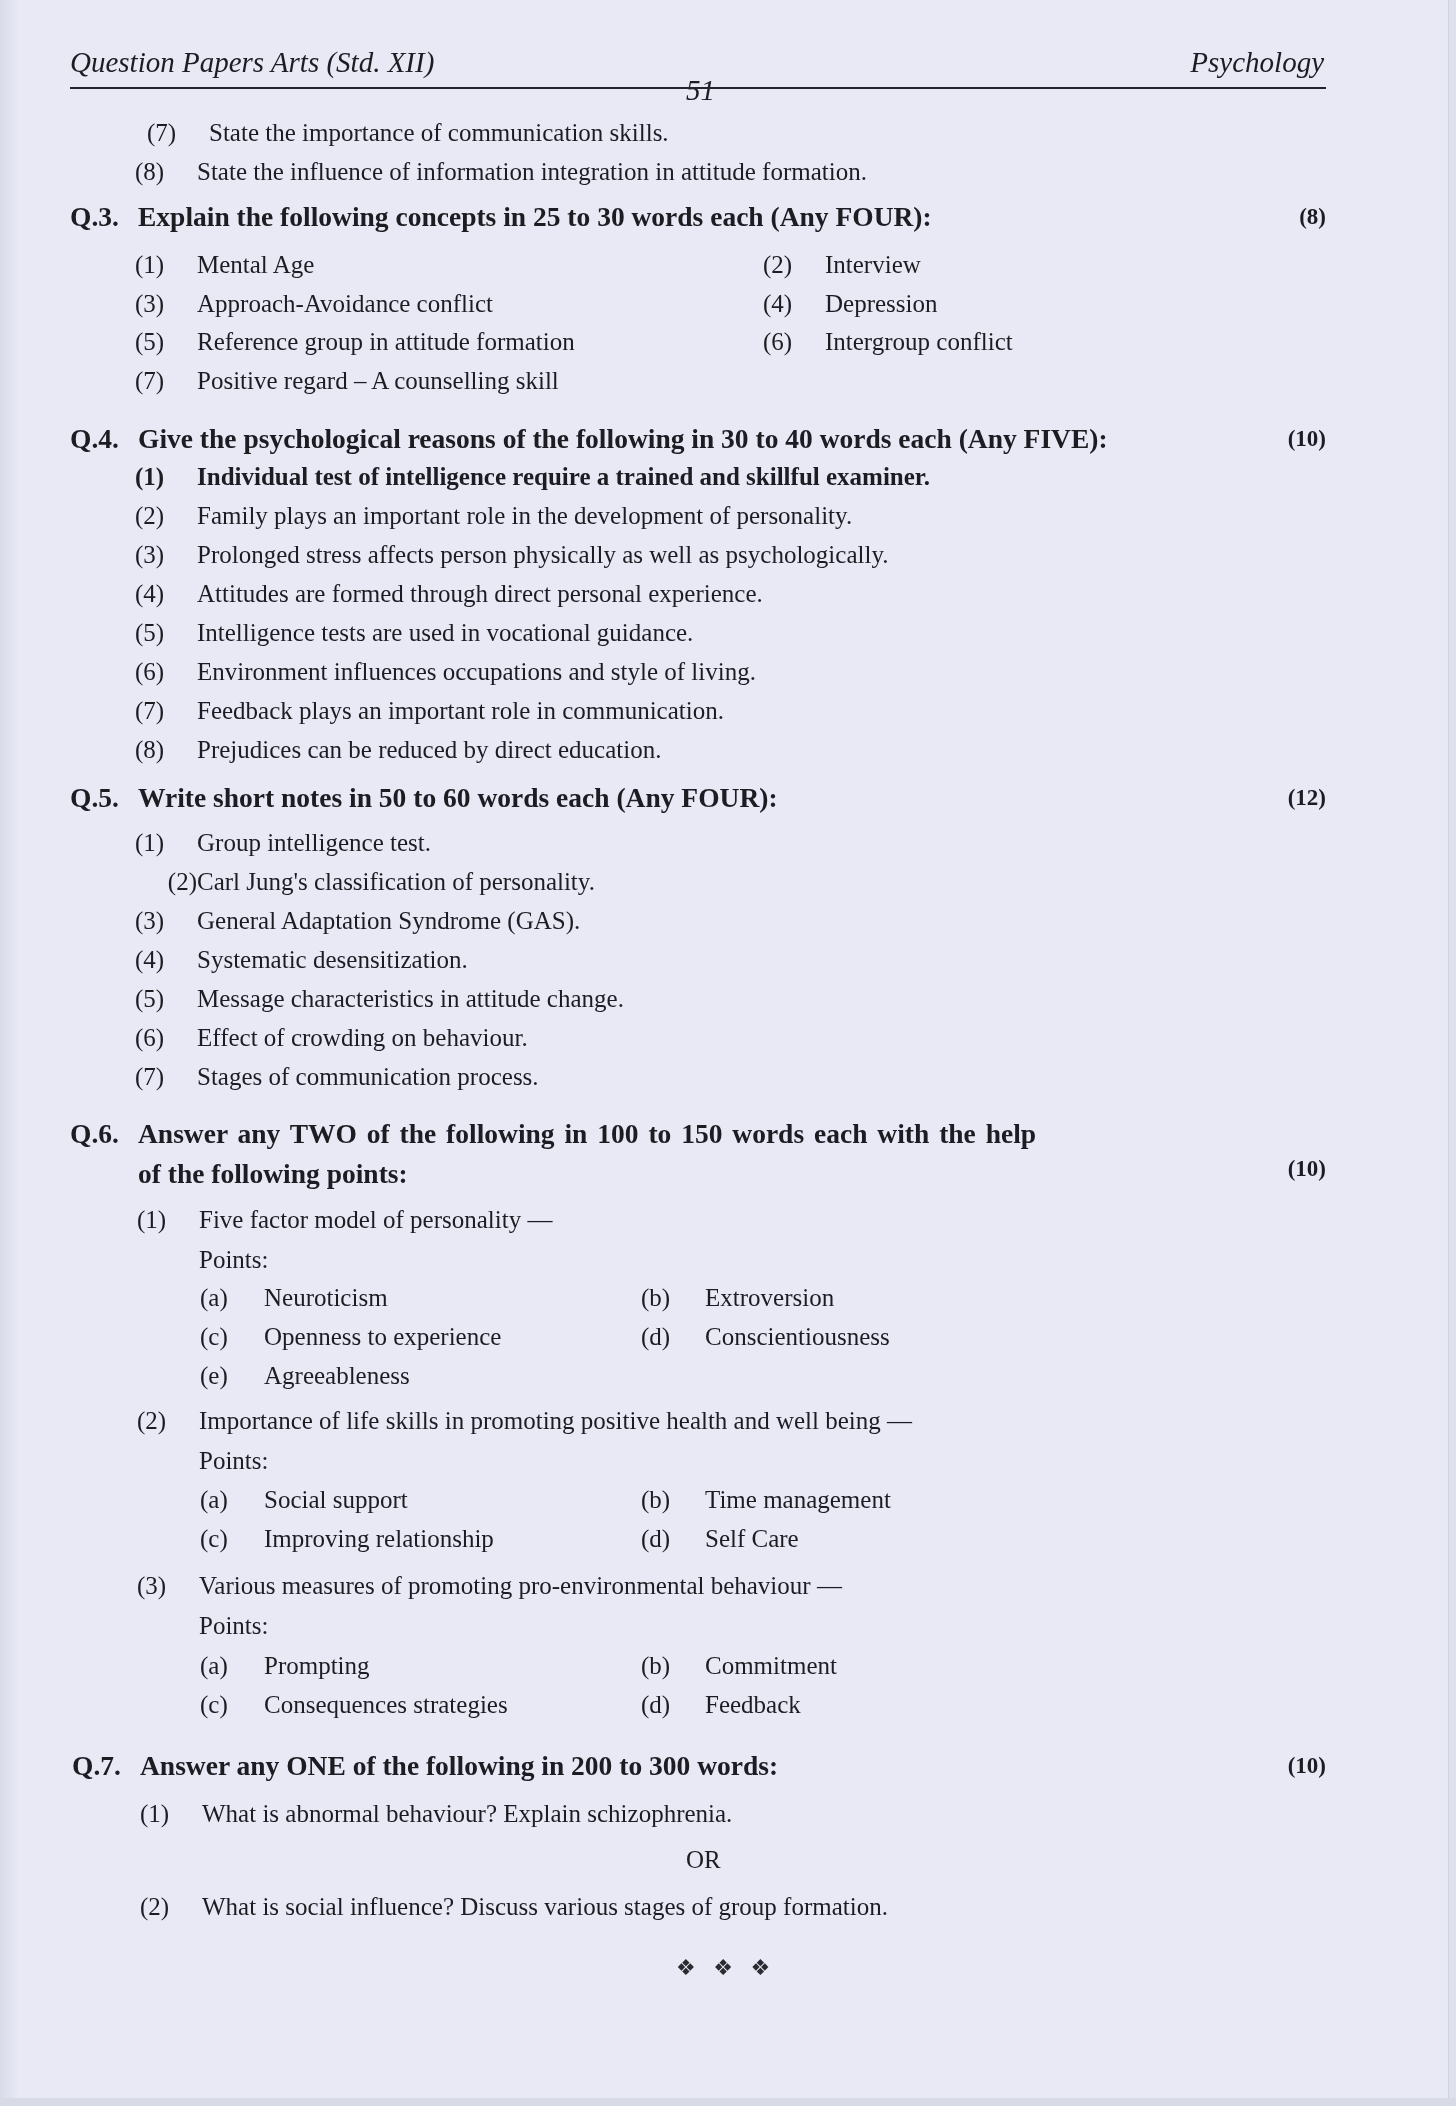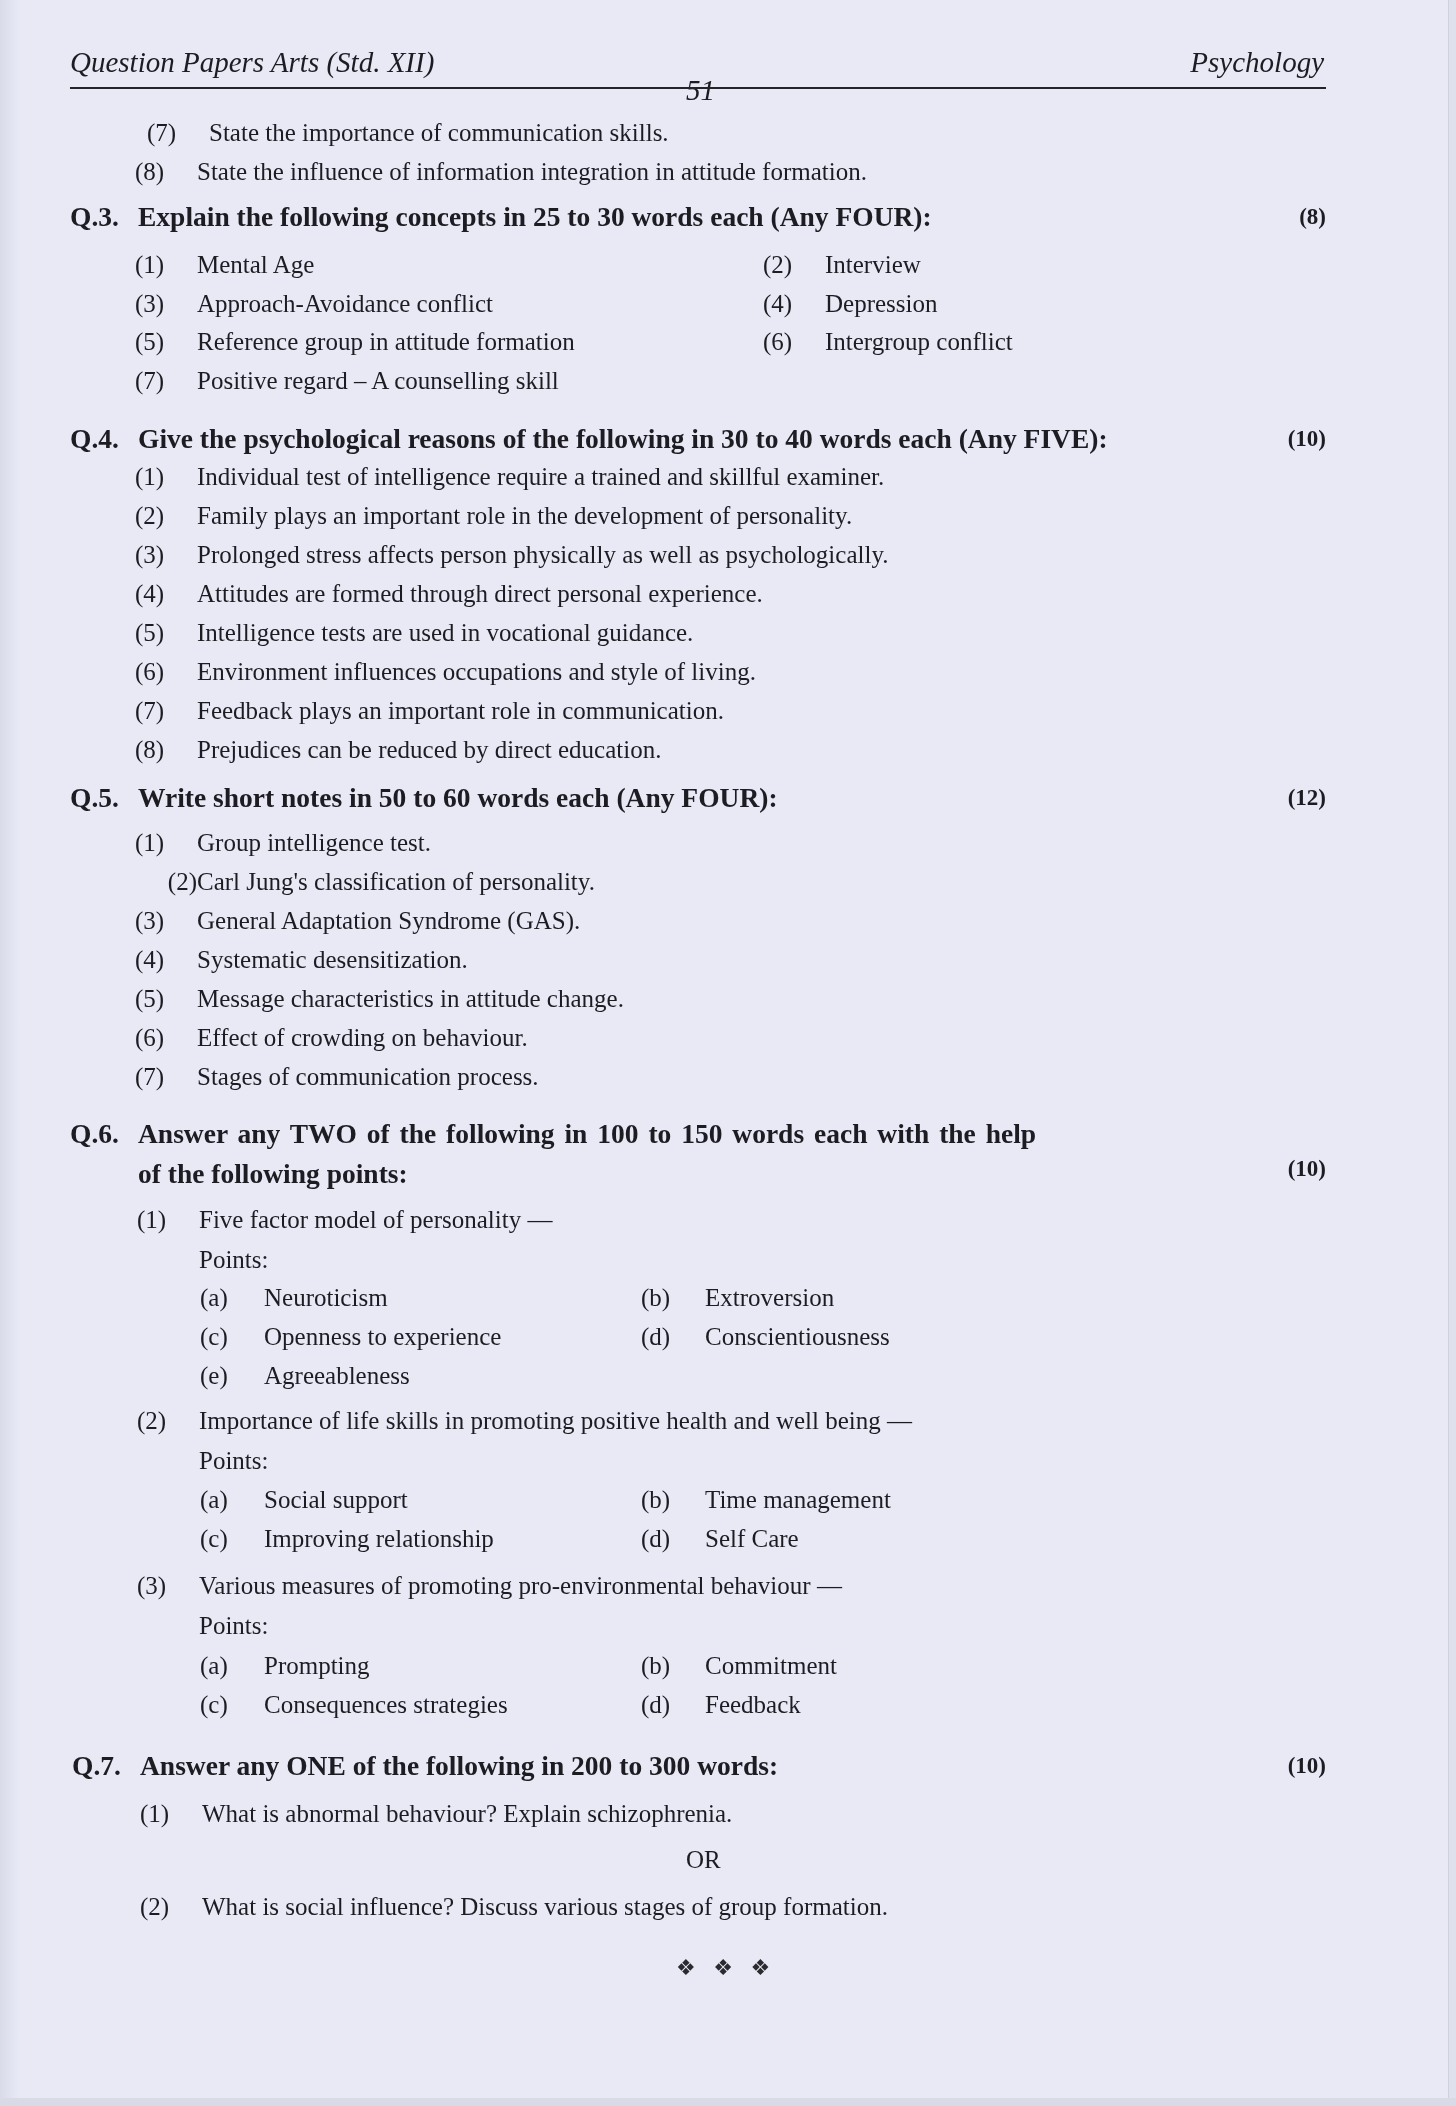--- a/index.html
+++ b/index.html
@@ -93,21 +93,21 @@
 </div>
 <div class="abs item" style="left:135px; top:366px;">
   <span class="num">(7)</span><span>Positive regard – A counselling skill</span>
 </div>
 
 <div class="abs qhead" style="left:70px; top:422px;">
   <span class="qnum">Q.4.</span><span>Give the psychological reasons of the following in 30 to 40 words each (Any FIVE):</span>
 </div>
 <div class="abs marks" style="top:426px;">(10)</div>
 
-<div class="abs item" style="left:135px; top:462px;">
+<div class="abs item" style="left:135px; top:462px;font-weight:bold;">
   <span class="num">(1)</span><span>Individual test of intelligence require a trained and skillful examiner.</span>
 </div>
 <div class="abs item" style="left:135px; top:501px;">
   <span class="num">(2)</span><span>Family plays an important role in the development of personality.</span>
 </div>
 <div class="abs item" style="left:135px; top:540px;">
   <span class="num">(3)</span><span>Prolonged stress affects person physically as well as psychologically.</span>
 </div>
 <div class="abs item" style="left:135px; top:579px;">
   <span class="num">(4)</span><span>Attitudes are formed through direct personal experience.</span>

